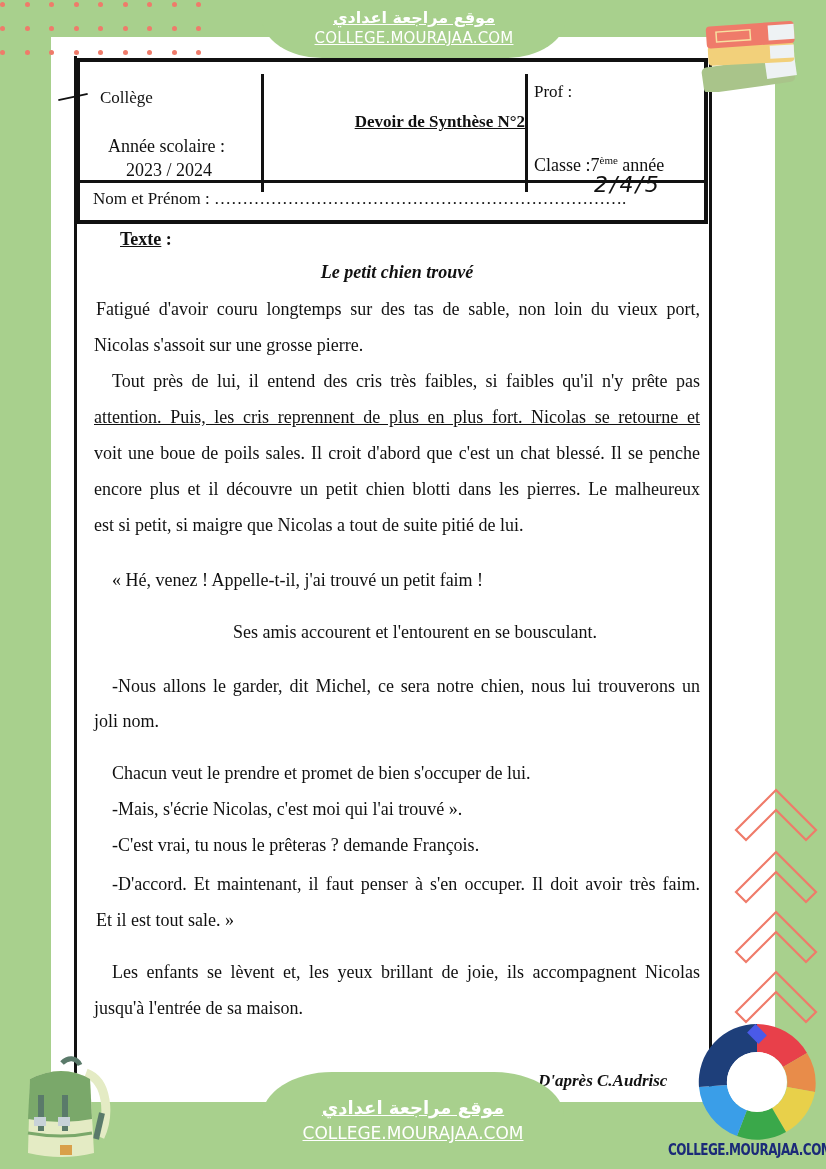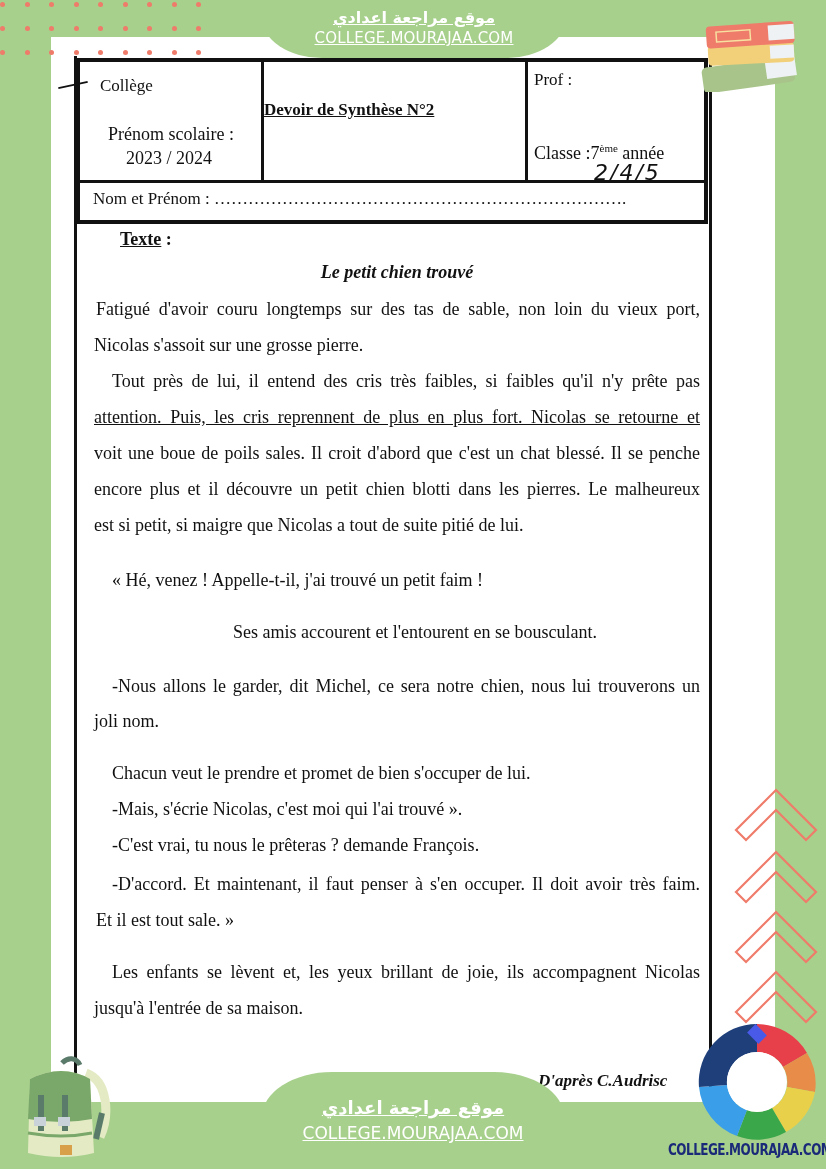--- a/index.html
+++ b/index.html
@@ -46,35 +46,35 @@
     
     .frame {
       position: absolute; left: 74px; top: 56px;
       width: 638px; height: 1040px;
       border-left: 3px solid #111; border-right: 3px solid #111;
     }
     .header-box {
       position: absolute; left: 76px; top: 58px; width: 632px; height: 166px;
       border: 4px solid #111;
     }
-    .hb-row1 { position: absolute; left: 0; top: 0; width: 624px; height: 118px; display: flex; }
+    .hb-row1 { position: absolute; left: 0; top: 12px; width: 624px; height: 118px; display: flex; }
     .cell { border-right: 3px solid #111; position: relative; }
     .cell-college { width: 184px; }
     .cell-title { width: 264px; }
     .cell-prof { flex: 1; border-right: none; }
     .hb-row2 {
       position: absolute; left: 0; top: 118px; width: 624px; height: 40px;
       border-top: 3px solid #111;
       font-size: 17px; padding: 6px 0 0 13px;
     }
     .college-label { position: absolute; left: 20px; top: 14px; font-size: 17px; }
     .year-label { position: absolute; left: 28px; top: 62px; font-size: 18px; }
     .year-value { position: absolute; left: 46px; top: 86px; font-size: 18px; }
     .exam-title {
-      position: absolute; left: 0; right: 0; top: 38px; text-align: left;
+      position: absolute; left: 0; right: 0; top: 38px; text-align: right;
       font-size: 17px; font-weight: bold; text-decoration: underline;
     }
     .prof-label { position: absolute; left: 6px; top: 8px; font-size: 17px; }
     .class-label { position: absolute; left: 6px; top: 80px; font-size: 18px; }
     .class-label sup { font-size: 11px; }
     .class-hand {
       position: absolute; left: 66px; top: 98px; font-size: 22px;
       font-family: "DejaVu Sans", sans-serif; font-style: italic; letter-spacing: 2px;
     }
     .tick-mark {
@@ -145,21 +145,21 @@
     <span style="left: 196px; top: 50px;"></span>
   </div>
 
 <div class="frame"></div>
 
 <div class="header-box">
   <div class="hb-row1">
     <div class="cell cell-college">
       <div class="tick-mark" style="left:-22px;top:22px;width:30px;"></div>
       <span class="college-label">Collège</span>
-      <span class="year-label">Prénom scolaire :</span>
+      <span class="year-label">Année scolaire :</span>
       <span class="year-value">2023 / 2024</span>
     </div>
     <div class="cell cell-title">
       <div class="exam-title">Devoir de Synthèse  N°2</div>
     </div>
     <div class="cell cell-prof">
       <span class="prof-label">Prof :</span>
       <span class="class-label"><span>Classe :7</span><sup>ème</sup><span> année</span></span>
       <span class="class-hand">2/4/5</span>
     </div>

